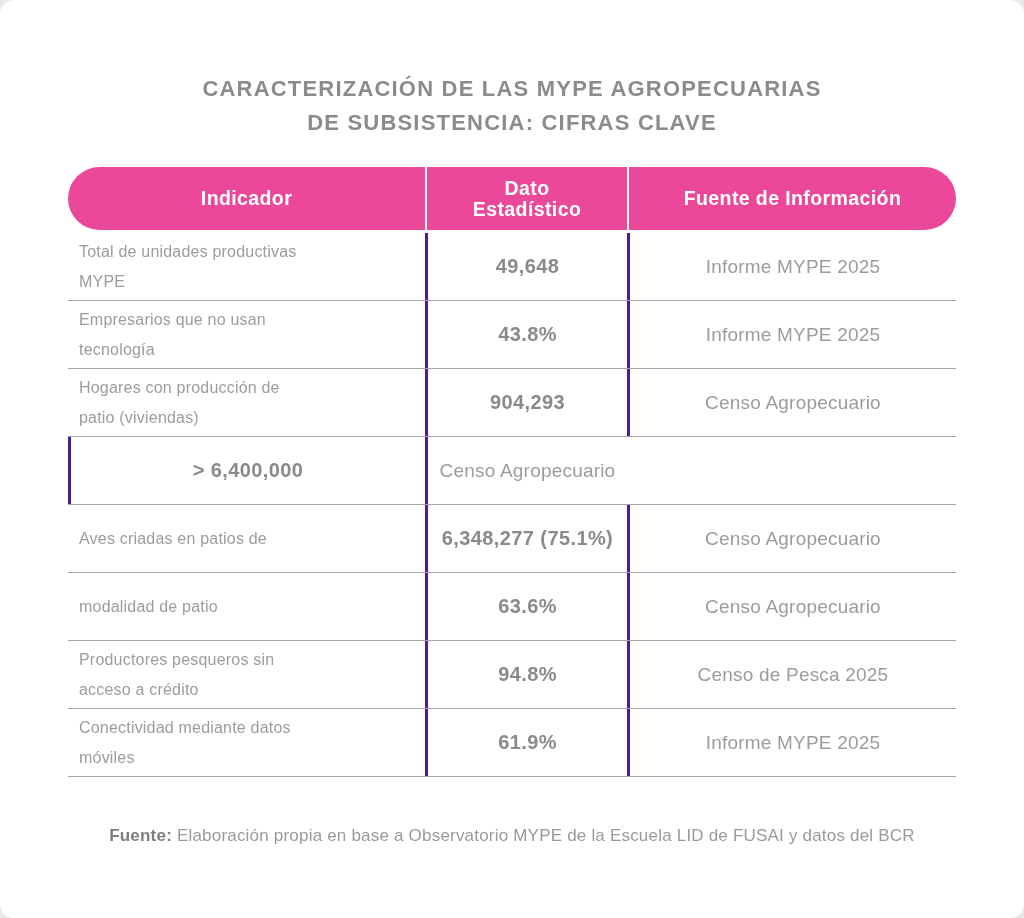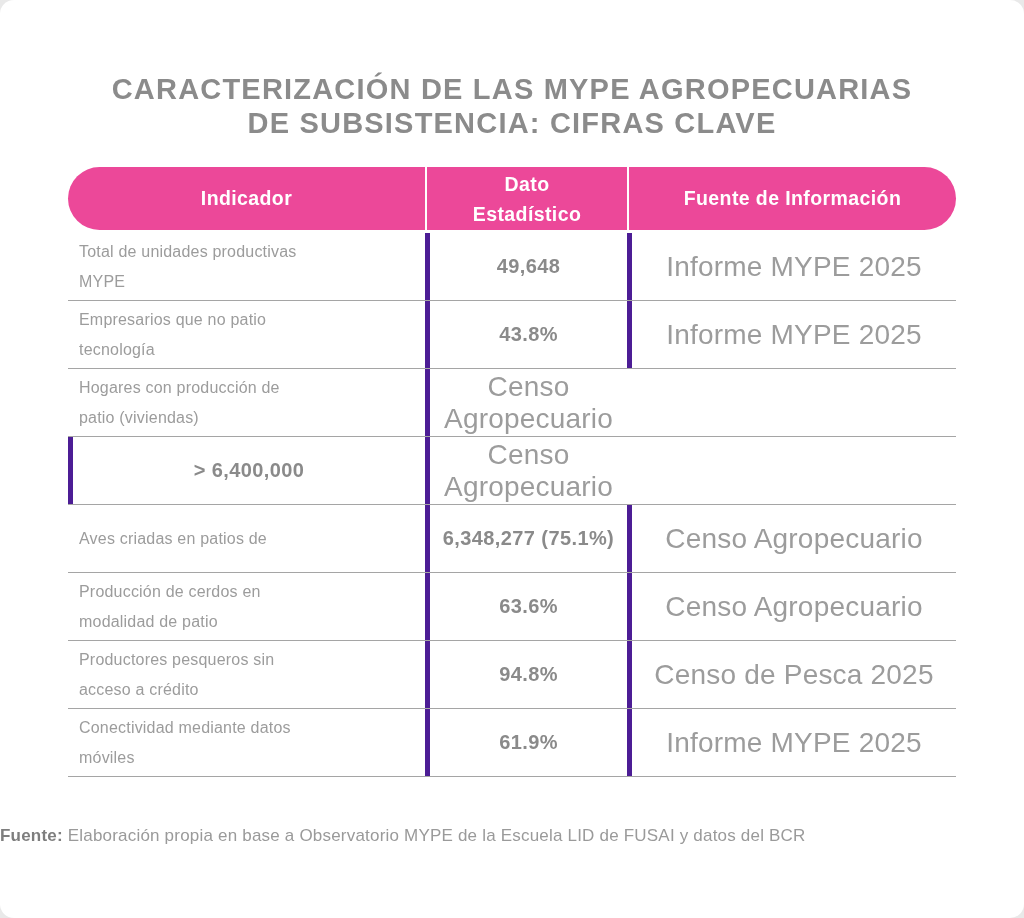--- a/index.html
+++ b/index.html
@@ -15,21 +15,21 @@
     background: #ffffff;
     border-radius: 14px;
     overflow: hidden;
   }
   
   .title {
     padding-top: 72px;
     text-align: center;
     color: #8b8b8b;
     font-weight: bold;
-    font-size: 29px;
+    font-size: 22px;
     line-height: 34px;
     letter-spacing: 1.2px;
   }
   
   .table-wrap {
     width: 888px;
     margin: 27px auto 0 auto;
   }
   .thead {
     display: grid;
@@ -45,21 +45,21 @@
     color: #ffffff;
     font-weight: bold;
     font-size: 19.5px;
     letter-spacing: 0.4px;
     text-align: center;
   }
   .hcell.mid, .hcell.last { border-left: 2px solid #ffffff; }
   .hcell .wrapnarrow {
     display: inline-block;
     max-width: 135px;
-    line-height: 30px;
+    line-height: 21px;
   }
   .tbody { margin-top: 3px; }
   .trow {
     display: grid;
     grid-template-columns: 357px 202px 329px;
     height: 68px;
     border-bottom: 1px solid #a5a5a5;
   }
   .cell { display: flex; align-items: center; }
   .cell.ind {
@@ -68,37 +68,37 @@
   }
   .ind-text {
     font-size: 16px;
     line-height: 30px;
     color: #9c9c9c;
     letter-spacing: 0.2px;
   }
   .cell.val, .cell.src {
     justify-content: center;
     text-align: center;
-    border-left: 5px solid #4c1d95;
+    border-left: 3px solid #4c1d95;
   }
   .cell.val {
     font-weight: bold;
     font-size: 20px;
     color: #8a8a8a;
     letter-spacing: 0.4px;
   }
   .cell.src {
-    font-size: 28px;
+    font-size: 19px;
     color: #9c9c9c;
     letter-spacing: 0.2px;
   }
   
   .footer {
     margin-top: 49px;
-    text-align: left;
+    text-align: center;
     font-size: 17px;
     letter-spacing: 0.2px;
   }
   .footer .flabel { font-weight: bold; color: #7e7e7e; }
   .footer .ftext  { color: #9a9a9a; }
 </style>
 </head>
 <body>
 
 <div class="page">
@@ -127,35 +127,36 @@
             <div>MYPE</div>
           </div>
         </div>
         <div class="cell val">49,648</div>
         <div class="cell src">Informe MYPE 2025</div>
       </div>
 
       <div class="trow">
         <div class="cell ind">
           <div class="ind-text">
-            <div>Empresarios que no patio</div>
+            <div>Empresarios que no usan</div>
             <div>tecnología</div>
           </div>
         </div>
         <div class="cell val">43.8%</div>
         <div class="cell src">Informe MYPE 2025</div>
       </div>
 
       <div class="trow">
         <div class="cell ind">
           <div class="ind-text">
             <div>Hogares con producción de</div>
             <div>patio (viviendas)</div>
           </div>
         </div>
+        <div class="cell val">904,293</div>
         <div class="cell src">Censo Agropecuario</div>
       </div>
 
       <div class="trow">
         <div class="cell val">&gt; 6,400,000</div>
         <div class="cell src">Censo Agropecuario</div>
       </div>
 
       <div class="trow">
         <div class="cell ind">
@@ -163,21 +164,20 @@
             <div>Aves criadas en patios de</div>
           </div>
         </div>
         <div class="cell val">6,348,277 (75.1%)</div>
         <div class="cell src">Censo Agropecuario</div>
       </div>
 
       <div class="trow">
         <div class="cell ind">
           <div class="ind-text">
-            <div>Producción de cerdos en</div>
             <div>modalidad de patio</div>
           </div>
         </div>
         <div class="cell val">63.6%</div>
         <div class="cell src">Censo Agropecuario</div>
       </div>
 
       <div class="trow">
         <div class="cell ind">
           <div class="ind-text">

